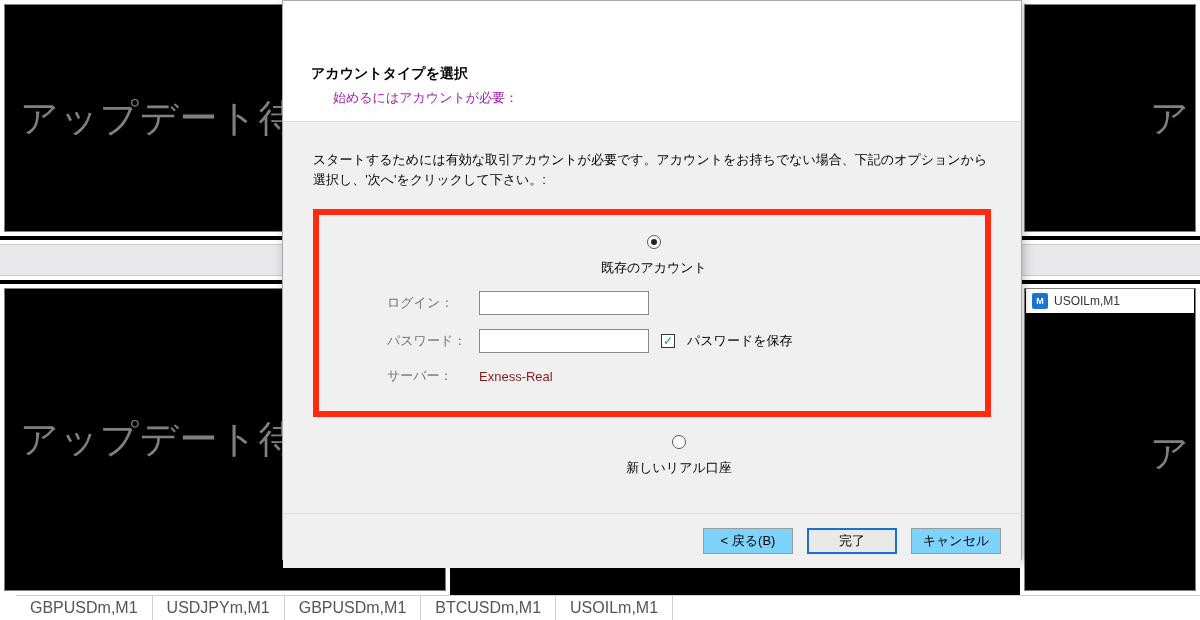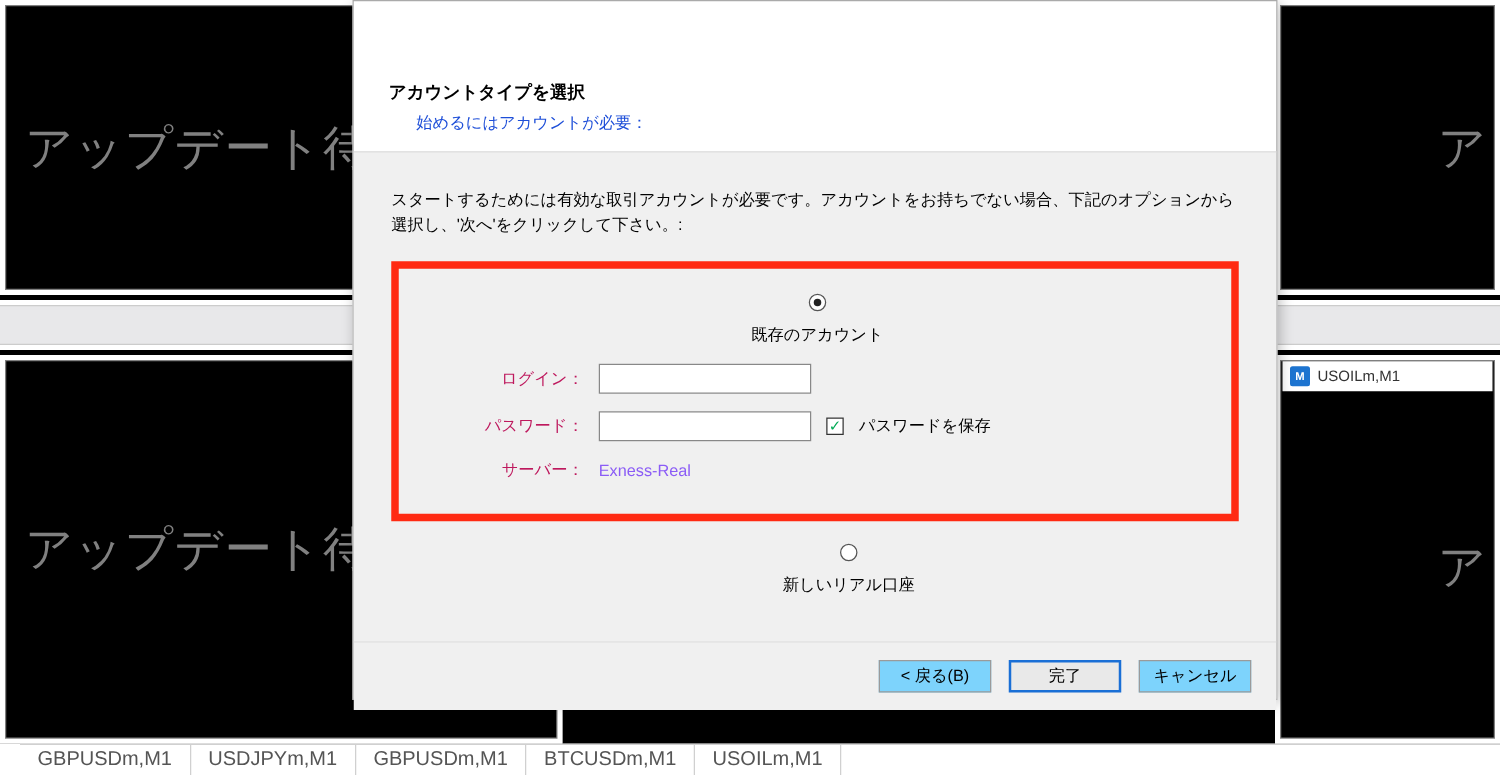--- a/index.html
+++ b/index.html
@@ -79,21 +79,21 @@
 
   .dialog {
     position:absolute; left:282px; top:0px;
     width:740px; height:560px;
     background:#fff; border:1px solid #aaa;
     box-shadow: 2px 2px 10px rgba(0,0,0,.25);
     display:flex; flex-direction:column;
   }
   .dlg-head { padding:24px 28px 14px 28px;margin-top:40px; }
   .dlg-title { font-weight:bold; font-size:14px; }
-  .dlg-sub { margin:6px 0 0 22px; color:#1d4ed8; font-size:13px; }
+  .dlg-sub { margin:6px 0 0 22px; color:#a21caf; font-size:13px; }
 
   .dlg-body {
     flex:1; background:#f0f0f0; border-top:1px solid #ddd;
     padding:28px 30px 20px 30px;
     position:relative;
   }
   .body-intro { font-size:13px; line-height:1.5; margin-bottom:20px; }
 
   .highlight-box {
     border:6px solid #ff2a12;
@@ -106,29 +106,29 @@
   .radio {
     width:14px; height:14px; border-radius:50%;
     border:1px solid #555; background:#fff;
     display:flex; align-items:center; justify-content:center;
   }
   .radio.checked::after{
     content:""; width:6px; height:6px; border-radius:50%; background:#222;
   }
 
   .form-row { display:flex; align-items:center; gap:12px; margin:0 0 14px 42px; font-size:13px; }
-  .form-label { width:80px; text-align:right; color:#be185d; }
+  .form-label { width:80px; color:#737373; }
   .txt {
     width:170px; height:24px; border:1px solid #888; background:#fff;
   }
   .chk {
     width:14px; height:14px; border:1px solid #333; background:#fff;
     display:flex; align-items:center; justify-content:center; color:#0a5; font-size:12px;
   }
-  .server-val { color:#8b5cf6; }
+  .server-val { color:#7f1d1d; }
 
   .extra-radios { margin:18px 0 0 40px; }
 
   .dlg-foot {
     border-top:1px solid #ddd;
     padding:14px 20px;
     display:flex; justify-content:flex-end; gap:14px;
     background:#f0f0f0;
   }
   .btn {

